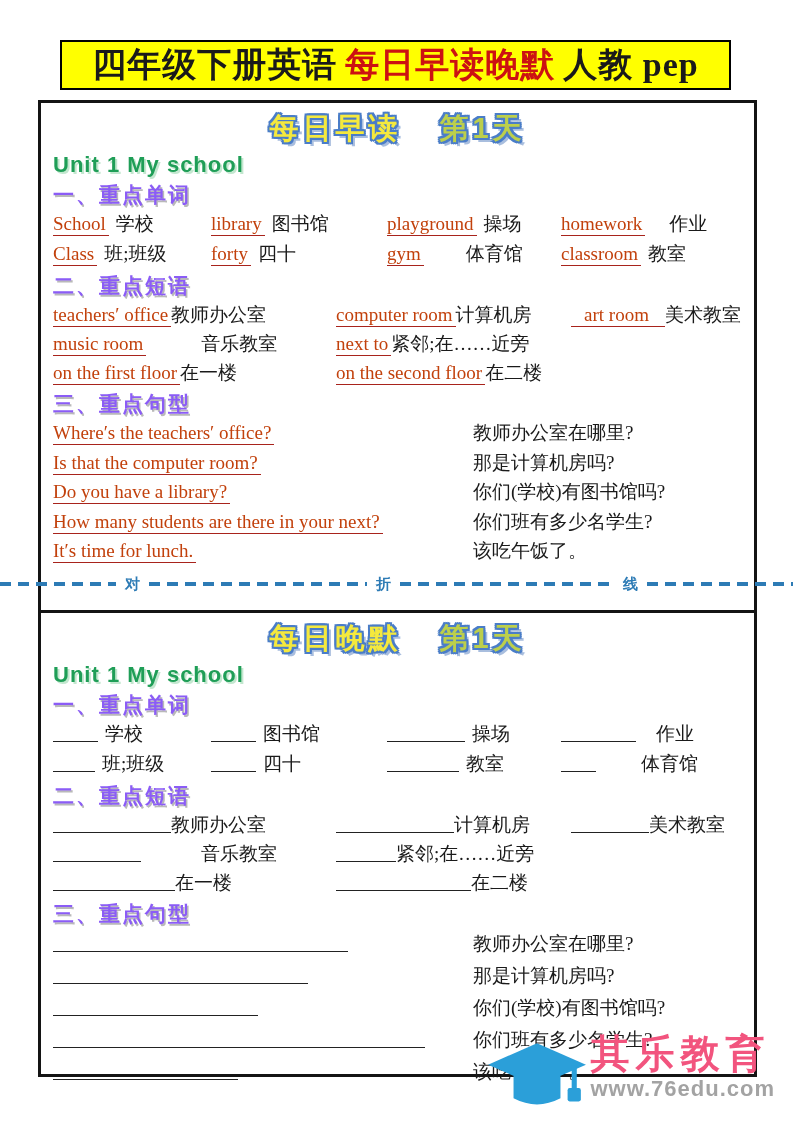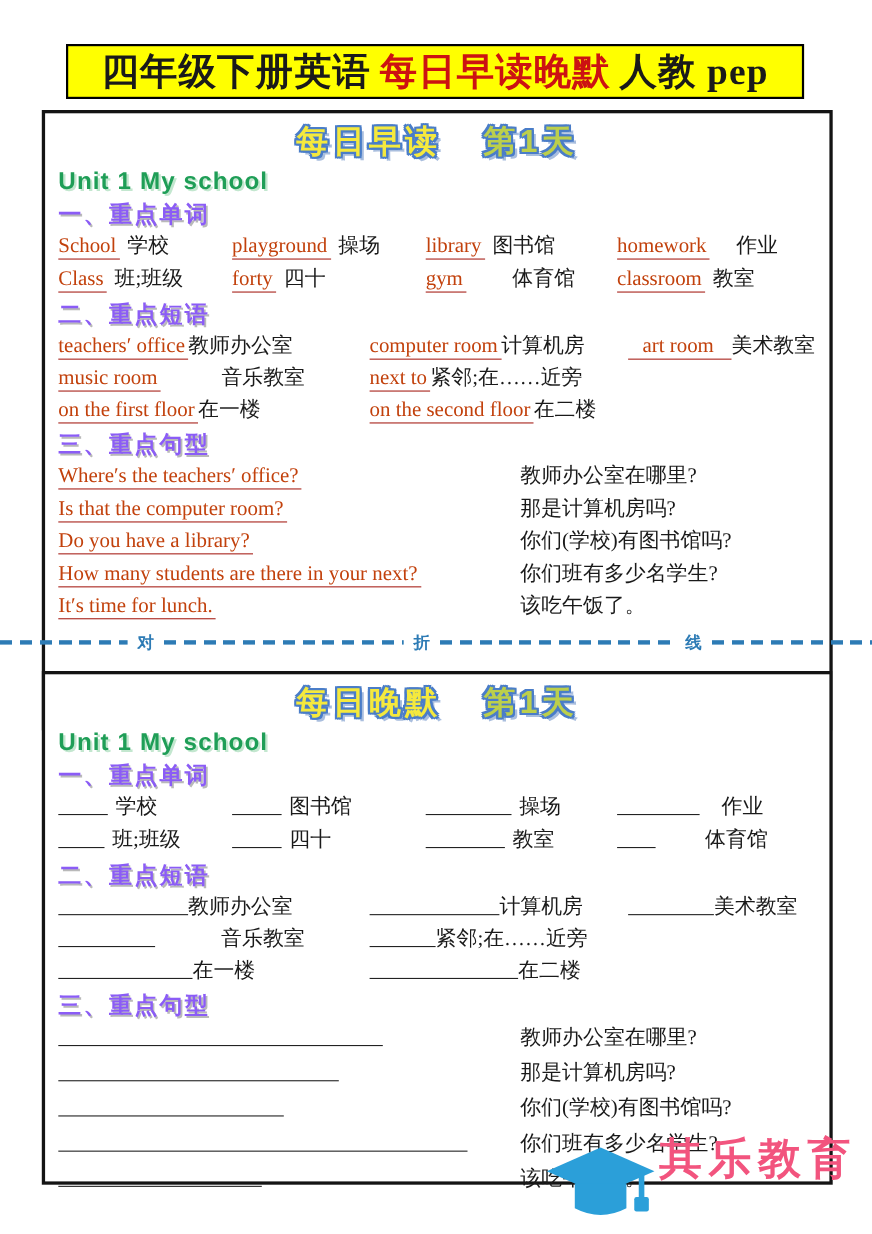--- a/index.html
+++ b/index.html
@@ -89,22 +89,22 @@
   <div class="bubble-title">
     <span class="ot t-main">每日早读</span>
     <span class="ot t-day">第1天</span>
   </div>
 
   <div class="unit">Unit 1 My school</div>
   <div class="sec">一、重点单词</div>
 
   <div class="words-grid">
     <div><span class="en">School</span><span class="zh">学校</span></div>
+    <div><span class="en">library</span><span class="zh">图书馆</span></div>
     <div><span class="en">playground</span><span class="zh">操场</span></div>
-    <div><span class="en">library</span><span class="zh">图书馆</span></div>
     <div><span class="en">homework</span><span class="zh zh" style="margin-left:24px">作业</span></div>
     <div><span class="en">Class</span><span class="zh">班;班级</span></div>
     <div><span class="en">forty</span><span class="zh">四十</span></div>
     <div><span class="en">gym</span><span class="zh" style="margin-left:42px">体育馆</span></div>
     <div><span class="en">classroom</span><span class="zh">教室</span></div>
   </div>
 
   <div class="sec">二、重点短语</div>
 
   <div class="phr-grid">
@@ -195,14 +195,15 @@
 
 <div class="logo">
   <svg class="cap" viewBox="0 0 100 80" xmlns="http://www.w3.org/2000/svg">
     <polygon points="50,2 98,23 50,44 2,23" fill="#2b9fd9"></polygon>
     <path d="M27,34 L73,34 L73,56 Q50,68 27,56 Z" fill="#2b9fd9"></path>
     <rect x="84" y="24" width="5" height="24" fill="#2b9fd9"></rect>
     <rect x="80" y="46" width="13" height="13" rx="2" fill="#2b9fd9"></rect>
   </svg>
   <div class="logo-text">
     <span class="logo-name">其乐教育</span>
+    <span class="logo-url">www.76edu.com</span>
   </div>
 </div>
 
 </body></html>

